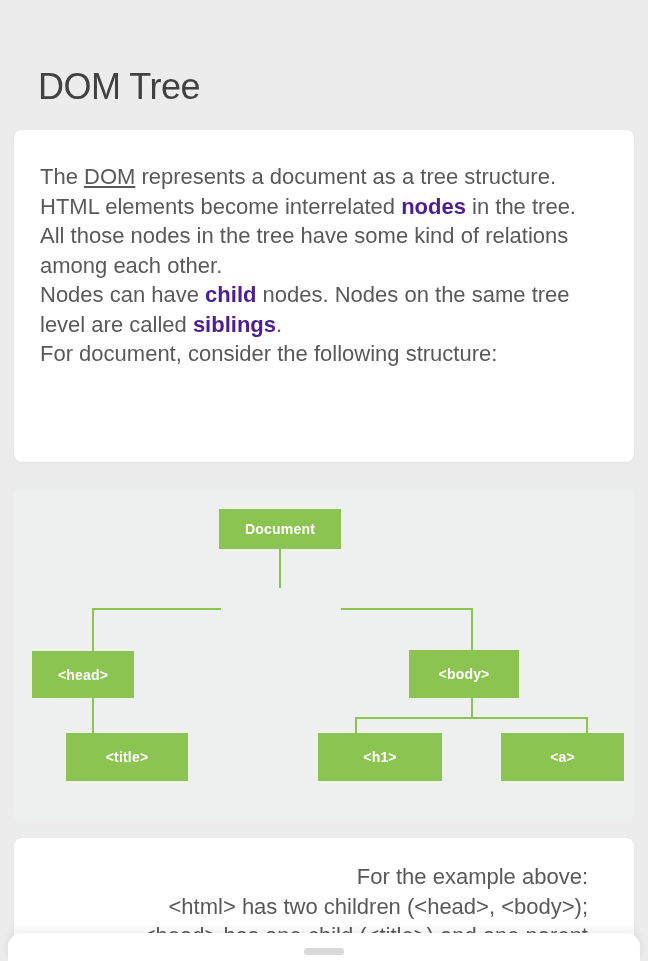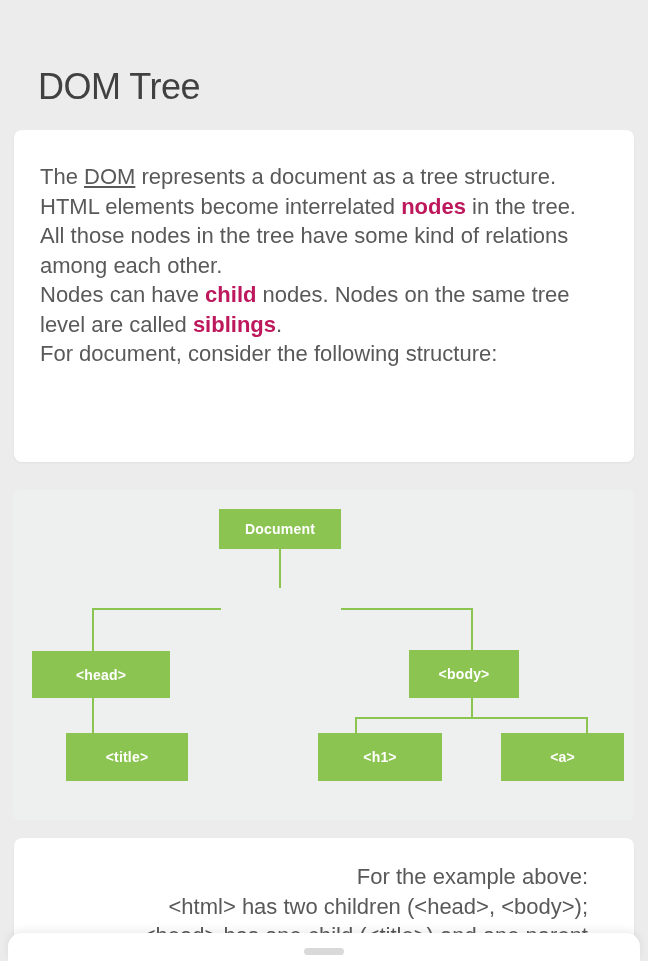--- a/index.html
+++ b/index.html
@@ -39,21 +39,21 @@
     position:absolute;
     left:26px;top:32px;
     width:548px;
     font-size:22px;
     line-height:29.5px;
     color:#595959;
     white-space:pre-line;
   }
   .card-example .lesson-text{top:24px;text-align:right;}
   .seg-normal{font-weight:400;}
-  .seg-bold{font-weight:700;color:#be185d;}
+  .seg-bold{font-weight:700;color:#4c1d95;}
   .seg-underline{text-decoration:underline;}
 
   
   .card-diagram{
     position:absolute;
     left:13px;top:490px;
     width:621px;height:330px;
     background:#edf0ee;
     border-radius:6px;
   }
@@ -63,21 +63,21 @@
     color:#ffffff;
     font-weight:700;
     font-size:14px;
     display:flex;
     align-items:center;
     justify-content:center;
     letter-spacing:0.2px;
   }
   #node-document{left:206px;top:19px;width:122px;height:40px;}
   #node-html{left:206px;top:98px;width:122px;height:42px;}
-  #node-head{left:19px;top:161px;width:138px;height:47px;}
+  #node-head{left:19px;top:161px;width:102px;height:47px;}
   #node-body{left:396px;top:160px;width:110px;height:48px;}
   #node-title{left:19px;top:243px;width:122px;height:48px;margin-left:34px;}
   #node-h1{left:305px;top:243px;width:124px;height:48px;}
   #node-a{left:488px;top:243px;width:123px;height:48px;}
 
   .connector{position:absolute;background:#8cc451;}
   .c-doc-html{left:266px;top:59px;width:2px;height:39px;}
   .c-html-left-h{left:79px;top:118px;width:129px;height:2px;}
   .c-html-left-v{left:79px;top:118px;width:2px;height:43px;}
   .c-html-right-h{left:328px;top:118px;width:132px;height:2px;}

